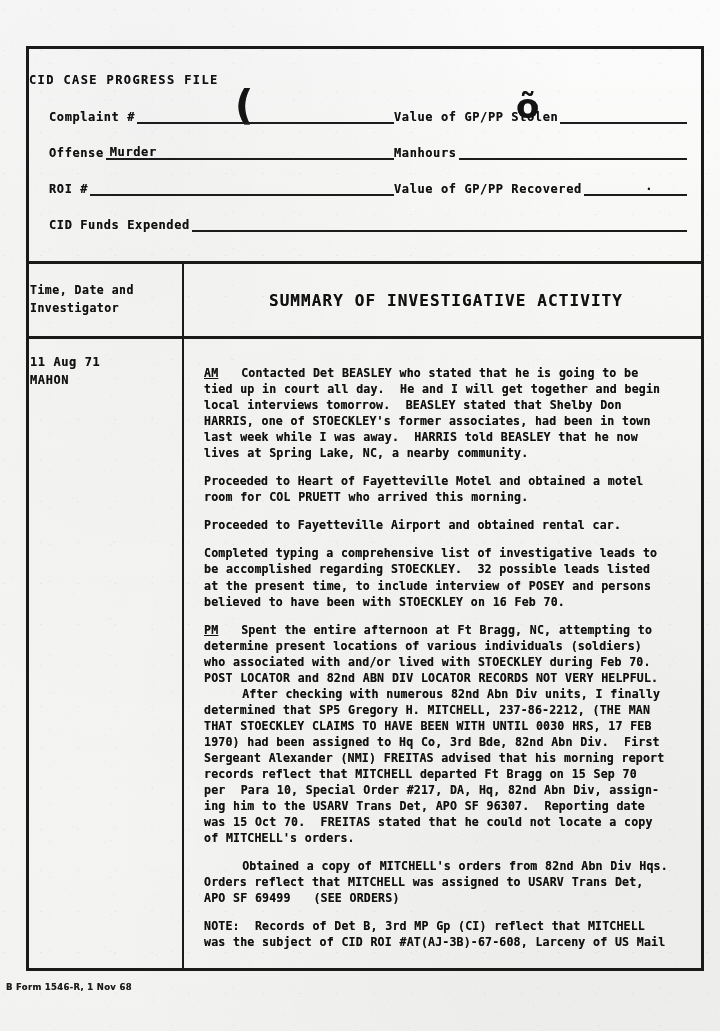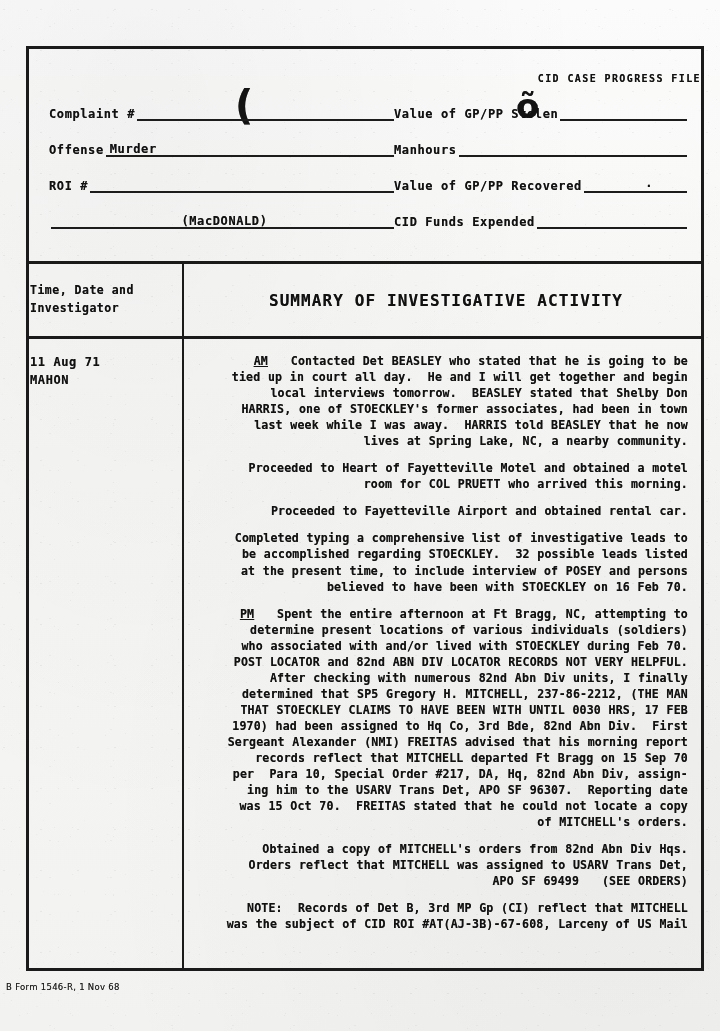--- a/index.html
+++ b/index.html
@@ -63,22 +63,22 @@
     font-weight: 700;
     color: #131313;
     line-height: 1;
     user-select: none;
   }
   #hole-left  { left: 206px; top: 36px; font-size: 40px; }
   #hole-right { left: 487px; top: 40px; font-size: 34px; }
 
   
   #doc-title {
-    text-align: right;
-    font-size: 10px;
+    text-align: left;
+    font-size: 12px;
     font-weight: 700;
     letter-spacing: 1.4px;
     margin-top: 24px;
   }
 
   .fields {
     margin: 22px 0 0 0;
     padding: 0 14px 0 20px;
   }
   .field-row {
@@ -179,35 +179,34 @@
     line-height: 1.5;
     white-space: pre-line;
   }
 
   
   .para {
     font-size: 11.6px;
     font-weight: 700;
     line-height: 1.385;
     letter-spacing: .15px;
-    margin: 0 0 11px 0;
+    margin: 12px 0 11px 0;
     white-space: pre-wrap;
     word-spacing: .5px;
-    text-align: right;
   }
   .para .u { text-decoration: underline; }
 
   
   #footer {
     position: absolute;
     left: 6px;
     top: 982px;
     font-family: "DejaVu Sans", sans-serif;
     font-size: 8.5px;
-    font-weight: 400;
+    font-weight: 700;
     letter-spacing: .3px;
     color: #1c1c1c;
   }
 
   
   #form, #footer, .hole { text-shadow: 0 0 .4px rgba(0,0,0,.55); }
 </style>
 </head>
 <body>
 
@@ -252,23 +251,20 @@
         </div>
         <div class="col-right">
           <span class="flabel">Value of GP/PP Recovered</span>
           <span class="fline val">
               <span class="dot-mark">.</span>
             </span>
         </div>
       </div>
 
       <div class="field-row">
-        <div class="offense-sub">
-          <span class="fline val">(MacDONALD)</span>
-        </div>
         <div class="col-right">
           <span class="flabel">CID Funds Expended</span>
           <span class="fline val"></span>
         </div>
       </div>
 
     </div>
 
     <div id="table">
 

